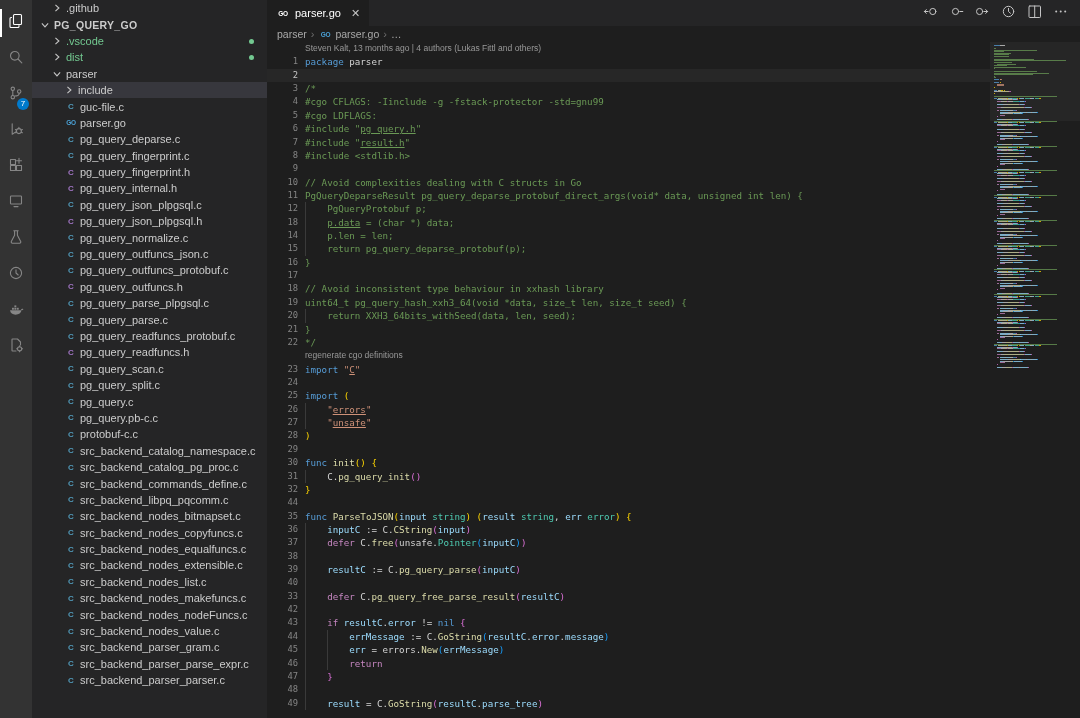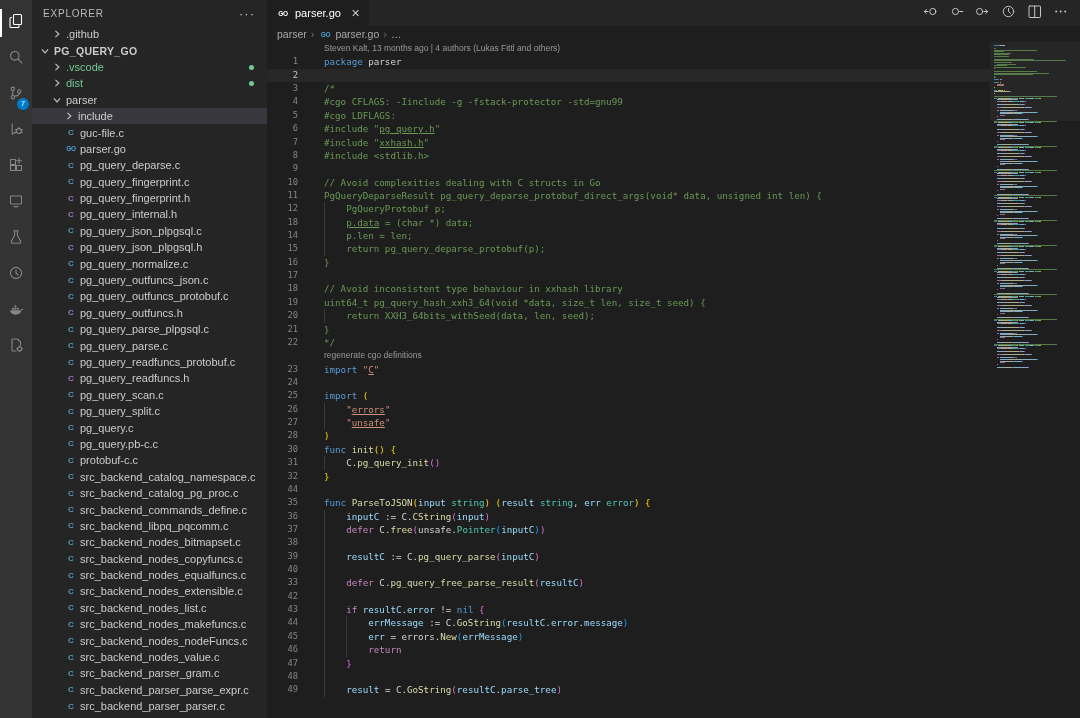--- a/index.html
+++ b/index.html
@@ -40,21 +40,21 @@
   .breadcrumbs{height:16px;flex-shrink:0;display:flex;align-items:center;font-size:10.5px;color:#a9a9a9;padding-left:10px;gap:4px;}
   .bc-sep{color:#6e6e6e;font-size:11px;}
   .bc-item{cursor:pointer;display:flex;align-items:center;gap:3px;}
 
   .code-area{flex:1;display:flex;min-height:0;}
   .code-scroll{flex:1;min-width:0;overflow:hidden;position:relative;}
   .crow{display:flex;height:13.36px;line-height:13.36px;font-family:"DejaVu Sans Mono","Liberation Mono",monospace;font-size:9.2px;white-space:pre;}
   .crow.current{background:rgba(255,255,255,0.045);}
   .ln{width:31px;flex-shrink:0;text-align:right;color:#858585;font-size:8.8px;}
   .crow.current .ln{color:#c6c6c6;}
-  .lc{margin-left:26px;position:relative;color:#d4d4d4;}
+  .lc{margin-left:7px;position:relative;color:#d4d4d4;}
   .guide{position:absolute;top:0;bottom:0;width:1px;background:#3a3a3a;}
   .crow.lens .lc{font-family:"Liberation Sans",sans-serif;font-size:8.5px;color:#999999;cursor:pointer;}
   .ghost{color:#7a7a7a;opacity:0.7;margin-left:34px;}
 
   .tok-kw{color:var(--tok-kw);}
   .tok-ctrl{color:var(--tok-ctrl);}
   .tok-str{color:var(--tok-str);}
   .tok-strlnk{color:var(--tok-strlnk);text-decoration:underline;}
   .tok-fn{color:var(--tok-fn);}
   .tok-typ{color:var(--tok-typ);}
@@ -144,24 +144,20 @@
       <div class="ab-item">
         <span><svg width="16" height="16" viewBox="0 0 16 16" fill="none" stroke="currentColor" stroke-width="1.1" stroke-linecap="round" stroke-linejoin="round">
             <path d="M12.5 8V5L9.5 2h-5a.5.5 0 0 0-.5.5v11a.5.5 0 0 0 .5.5H8"></path>
             <circle cx="11.6" cy="11.8" r="2.1"></circle>
             <path d="M11.6 8.8v1M11.6 13.8v1M8.6 11.8h1M13.6 11.8h1"></path>
           </svg></span>
       </div>
     </div>
 
   <div class="sidebar">
-    <div class="sb-header">
-      <span class="sb-title">EXPLORER</span>
-      <span class="sb-more"><span>···</span></span>
-    </div>
     <div class="tree" id="tree">
         <div class="tree-row" style="padding-left: 18px;">
           <span class="chev">
             <svg width="10" height="10" viewBox="0 0 16 16" fill="none" stroke="currentColor" stroke-width="1.8">
               <path d="M5.5 3l5.5 5-5.5 5"></path>
             </svg>
           </span>
           <span class="tlabel">.github</span>
         </div>
         <div class="tree-row root" style="padding-left: 6px;">
@@ -416,21 +412,21 @@
     </div>
     <div class="code-area">
       <div class="code-scroll" id="code">
           <div class="crow lens"><span class="ln"></span><span class="lc">Steven Kalt, 13 months ago | 4 authors (Lukas Fittl and others)</span></div>
           <div class="crow"><span class="ln">1</span><span class="lc"><span class="tok-kw">package</span><span class="tok-fg"> parser</span></span></div>
           <div class="crow current"><span class="ln">2</span></div>
           <div class="crow"><span class="ln">3</span><span class="lc"><span class="tok-cm">/*</span></span></div>
           <div class="crow"><span class="ln">4</span><span class="lc"><span class="tok-cm">#cgo CFLAGS: -Iinclude -g -fstack-protector -std=gnu99</span></span></div>
           <div class="crow"><span class="ln">5</span><span class="lc"><span class="tok-cm">#cgo LDFLAGS:</span></span></div>
           <div class="crow"><span class="ln">6</span><span class="lc"><span class="tok-cm">#include "</span><span class="tok-cmlnk">pg_query.h</span><span class="tok-cm">"</span></span></div>
-          <div class="crow"><span class="ln">7</span><span class="lc"><span class="tok-cm">#include "</span><span class="tok-cmlnk">xxhash.h</span><span class="tok-cm">"</span></span></div>
+          <div class="crow"><span class="ln">7</span><span class="lc"><span class="tok-cm">#include "</span><span class="tok-cmlnk">result.h</span><span class="tok-cm">"</span></span></div>
           <div class="crow"><span class="ln">8</span><span class="lc"><span class="tok-cm">#include &lt;stdlib.h&gt;</span></span></div>
           <div class="crow"><span class="ln">9</span><span class="lc"></span></div>
           <div class="crow"><span class="ln">10</span><span class="lc"><span class="tok-cm">// Avoid complexities dealing with C structs in Go</span></span></div>
           <div class="crow"><span class="ln">11</span><span class="lc"><span class="tok-cm">PgQueryDeparseResult pg_query_deparse_protobuf_direct_args(void* data, unsigned int len) {</span></span></div>
           <div class="crow"><span class="ln">12</span><span class="lc"><span class="guide" style="left: 0px;"></span><span class="tok-cm">    PgQueryProtobuf p;</span></span></div>
           <div class="crow"><span class="ln">18</span><span class="lc"><span class="guide" style="left: 0px;"></span><span class="tok-cm">    </span><span class="tok-cmlnk">p.data</span><span class="tok-cm"> = (char *) data;</span></span></div>
           <div class="crow"><span class="ln">14</span><span class="lc"><span class="guide" style="left: 0px;"></span><span class="tok-cm">    p.len = len;</span></span></div>
           <div class="crow"><span class="ln">15</span><span class="lc"><span class="guide" style="left: 0px;"></span><span class="tok-cm">    return pg_query_deparse_protobuf(p);</span></span></div>
           <div class="crow"><span class="ln">16</span><span class="lc"><span class="tok-cm">}</span></span></div>
           <div class="crow"><span class="ln">17</span><span class="lc"></span></div>
@@ -439,20 +435,21 @@
           <div class="crow"><span class="ln">20</span><span class="lc"><span class="guide" style="left: 0px;"></span><span class="tok-cm">    return XXH3_64bits_withSeed(data, len, seed);</span></span></div>
           <div class="crow"><span class="ln">21</span><span class="lc"><span class="tok-cm">}</span></span></div>
           <div class="crow"><span class="ln">22</span><span class="lc"><span class="tok-cm">*/</span></span></div>
           <div class="crow lens"><span class="ln"></span><span class="lc">regenerate cgo definitions</span></div>
           <div class="crow"><span class="ln">23</span><span class="lc"><span class="tok-kw">import</span><span class="tok-fg"> </span><span class="tok-str">"</span><span class="tok-strlnk">C</span><span class="tok-str">"</span></span></div>
           <div class="crow"><span class="ln">24</span><span class="lc"></span></div>
           <div class="crow"><span class="ln">25</span><span class="lc"><span class="tok-kw">import</span><span class="tok-fg"> </span><span class="tok-b1">(</span></span></div>
           <div class="crow"><span class="ln">26</span><span class="lc"><span class="guide" style="left: 0px;"></span><span class="tok-fg">    </span><span class="tok-str">"</span><span class="tok-strlnk">errors</span><span class="tok-str">"</span></span></div>
           <div class="crow"><span class="ln">27</span><span class="lc"><span class="guide" style="left: 0px;"></span><span class="tok-fg">    </span><span class="tok-str">"</span><span class="tok-strlnk">unsafe</span><span class="tok-str">"</span></span></div>
           <div class="crow"><span class="ln">28</span><span class="lc"><span class="tok-b1">)</span></span></div>
+          <div class="crow"><span class="ln">29</span><span class="lc"></span></div>
           <div class="crow"><span class="ln">30</span><span class="lc"><span class="tok-kw">func</span><span class="tok-fg"> </span><span class="tok-fn">init</span><span class="tok-b1">()</span><span class="tok-fg"> </span><span class="tok-b1">{</span></span></div>
           <div class="crow"><span class="ln">31</span><span class="lc"><span class="guide" style="left: 0px;"></span><span class="tok-fg">    C.</span><span class="tok-fn">pg_query_init</span><span class="tok-b2">()</span></span></div>
           <div class="crow"><span class="ln">32</span><span class="lc"><span class="tok-b1">}</span></span></div>
           <div class="crow"><span class="ln">44</span><span class="lc"></span></div>
           <div class="crow"><span class="ln">35</span><span class="lc"><span class="tok-kw">func</span><span class="tok-fg"> </span><span class="tok-fn">ParseToJSON</span><span class="tok-b1">(</span><span class="tok-var">input</span><span class="tok-fg"> </span><span class="tok-typ">string</span><span class="tok-b1">)</span><span class="tok-fg"> </span><span class="tok-b1">(</span><span class="tok-var">result</span><span class="tok-fg"> </span><span class="tok-typ">string</span><span class="tok-fg">, </span><span class="tok-var">err</span><span class="tok-fg"> </span><span class="tok-typ">error</span><span class="tok-b1">)</span><span class="tok-fg"> </span><span class="tok-b1">{</span></span></div>
           <div class="crow"><span class="ln">36</span><span class="lc"><span class="guide" style="left: 0px;"></span><span class="tok-fg">    </span><span class="tok-var">inputC</span><span class="tok-fg"> := C.</span><span class="tok-fn">CString</span><span class="tok-b2">(</span><span class="tok-var">input</span><span class="tok-b2">)</span></span></div>
           <div class="crow"><span class="ln">37</span><span class="lc"><span class="guide" style="left: 0px;"></span><span class="tok-fg">    </span><span class="tok-ctrl">defer</span><span class="tok-fg"> C.</span><span class="tok-fn">free</span><span class="tok-b2">(</span><span class="tok-fg">unsafe</span><span class="tok-fg">.</span><span class="tok-typ">Pointer</span><span class="tok-b3">(</span><span class="tok-var">inputC</span><span class="tok-b3">)</span><span class="tok-b2">)</span></span></div>
           <div class="crow"><span class="ln">38</span><span class="lc"><span class="guide" style="left: 0px;"></span></span></div>
           <div class="crow"><span class="ln">39</span><span class="lc"><span class="guide" style="left: 0px;"></span><span class="tok-fg">    </span><span class="tok-var">resultC</span><span class="tok-fg"> := C.</span><span class="tok-fn">pg_query_parse</span><span class="tok-b2">(</span><span class="tok-var">inputC</span><span class="tok-b2">)</span></span></div>
           <div class="crow"><span class="ln">40</span><span class="lc"><span class="guide" style="left: 0px;"></span></span></div>

